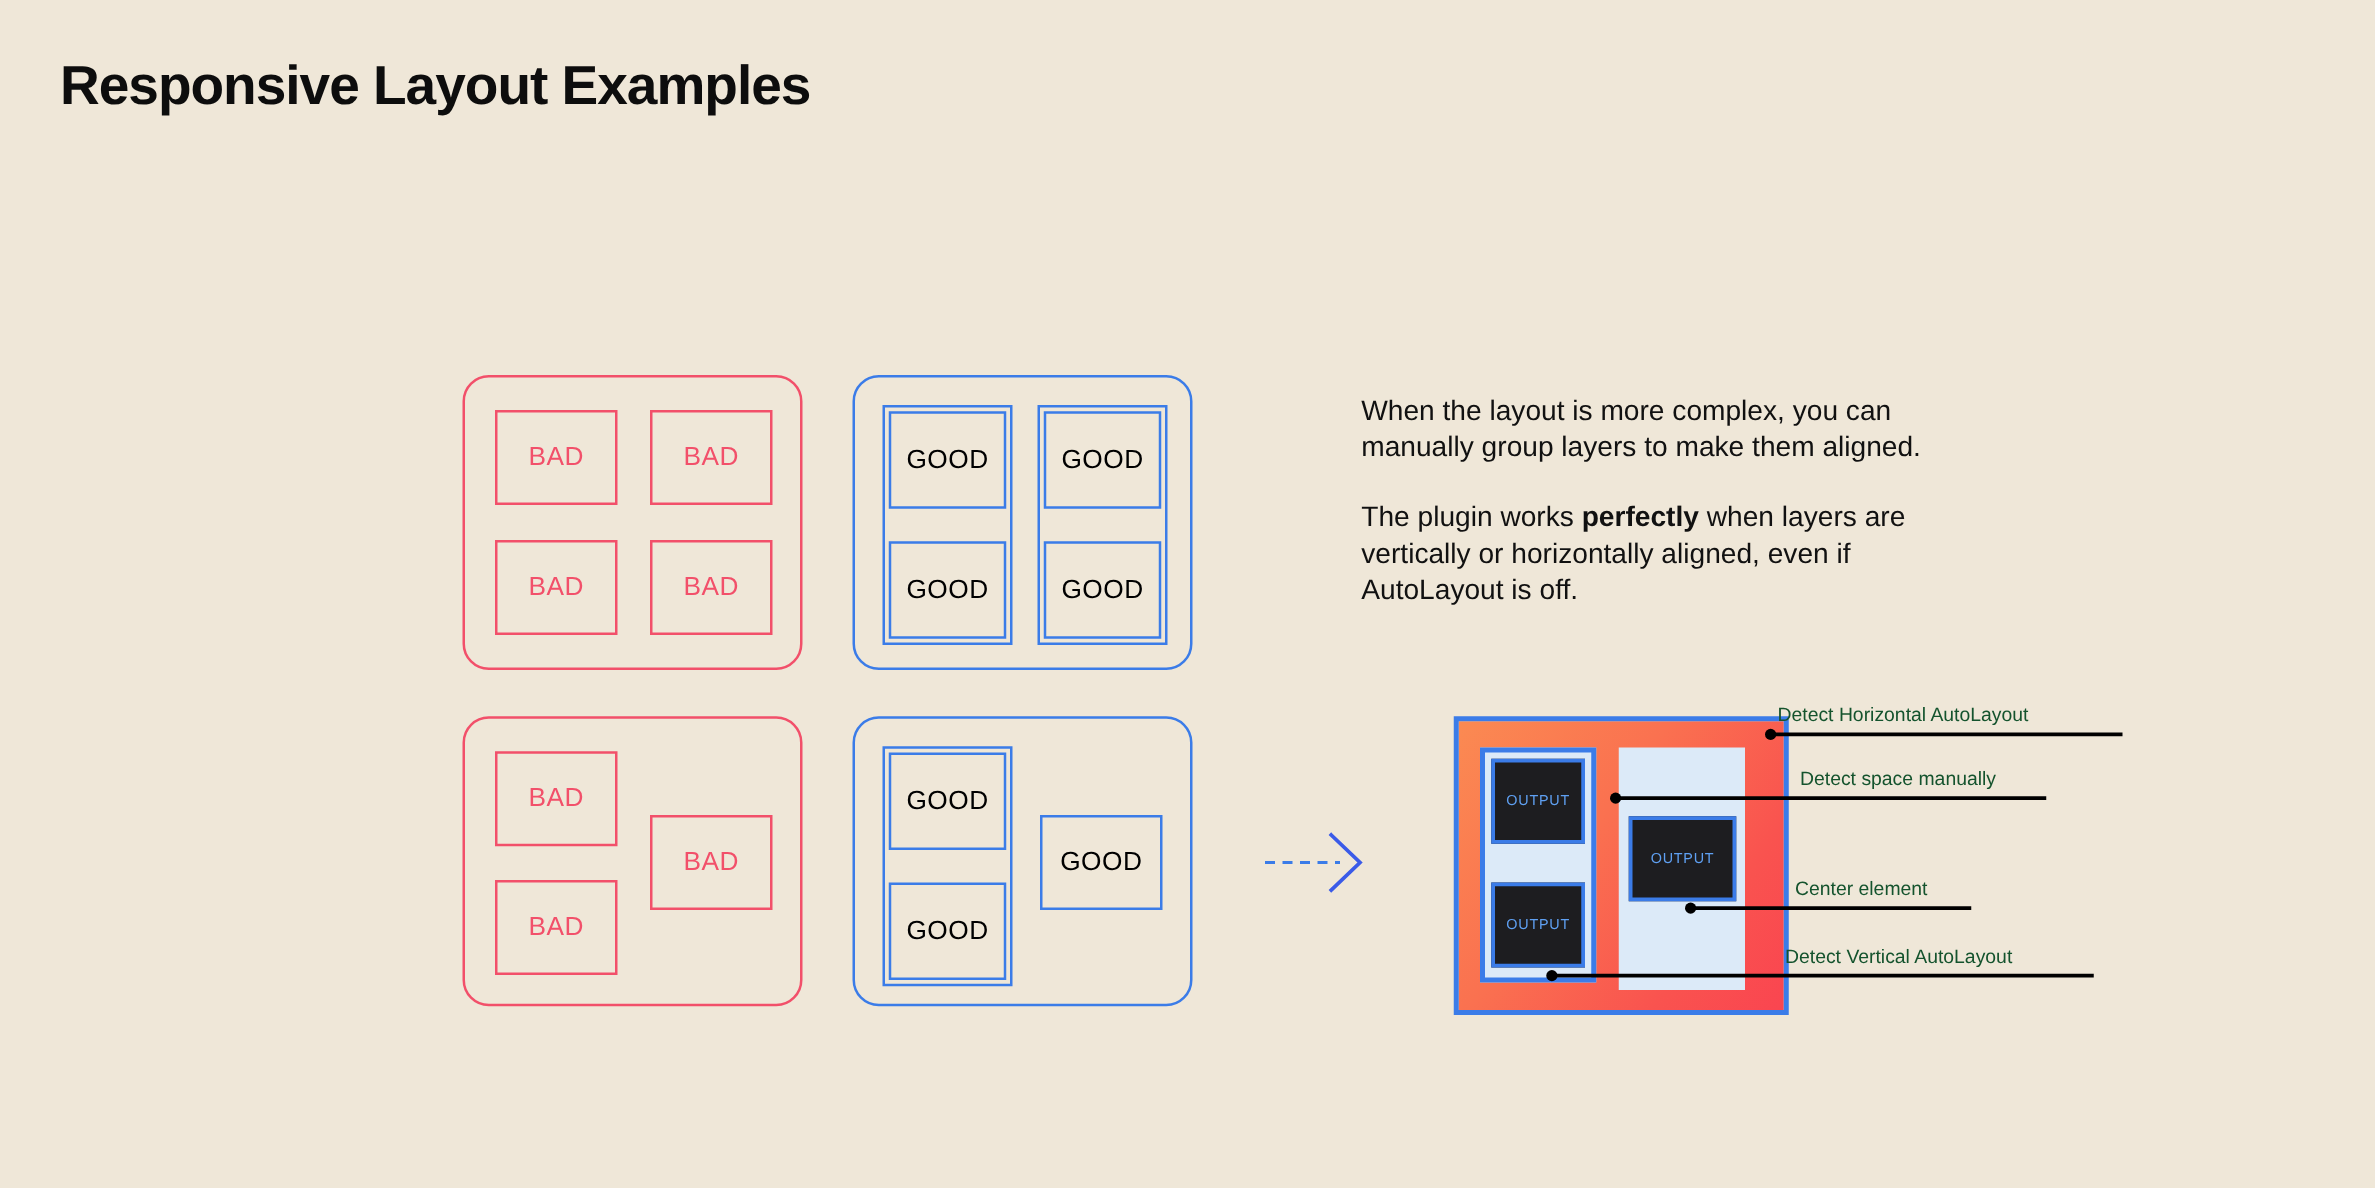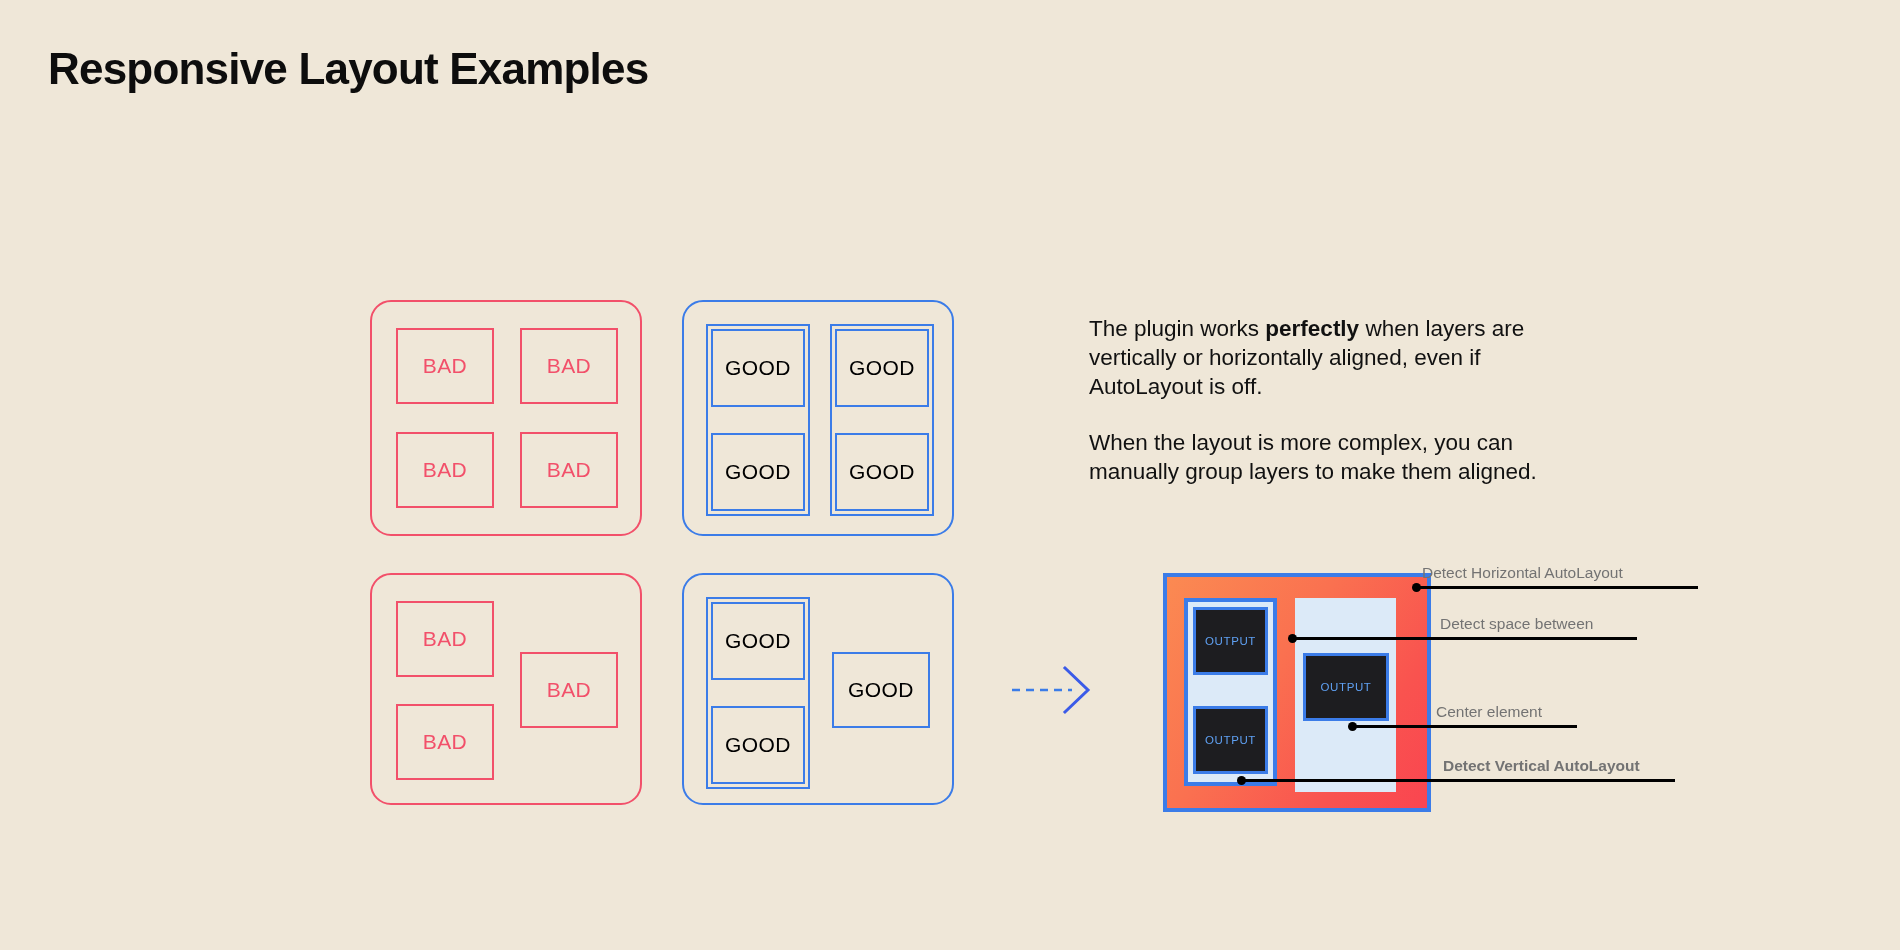--- a/index.html
+++ b/index.html
@@ -144,21 +144,21 @@
   .anno {
     position: absolute;
     height: 0;
   }
   .anno-label {
     position: absolute;
     bottom: 4px;
     left: 6px;
     font-size: 15.5px;
     white-space: nowrap;
-    color: #737373;
+    color: #14532d;
   }
   .anno-line {
     position: absolute;
     left: 0;
     top: 0;
     height: 3px;
     background: #000000;
   }
   .anno-dot {
     position: absolute;
@@ -205,22 +205,22 @@
 
   <div class="panel good" style="left:682px; top:573px; width:272px; height:232px;">
     <div class="group" style="left:22px; top:22px; width:104px; height:192px;">
       <div class="cell good" style="left:3px; top:3px; width:94px; height:78px;">GOOD</div>
       <div class="cell good" style="left:3px; top:107px; width:94px; height:78px;">GOOD</div>
     </div>
     <div class="cell good" style="left:148px; top:77px; width:98px; height:76px;">GOOD</div>
   </div>
 
   <div class="copy" style="left:1089px; top:314px;">
+    <p>When the layout is more complex, you can manually group layers to make them aligned.</p>
     <p><span>The plugin works </span><b>perfectly</b><span> when layers are vertically or horizontally aligned, even if AutoLayout is off.</span></p>
-    <p>When the layout is more complex, you can manually group layers to make them aligned.</p>
   </div>
 
   <div class="arrow-wrap">
     <svg width="90" height="60" viewBox="0 0 90 60" fill="none" aria-hidden="true">
       <line x1="2" y1="30" x2="62" y2="30" stroke="#3B7CE8" stroke-width="2.5" stroke-dasharray="8 6"></line>
       <polyline points="55,8 78,30 55,52" stroke="#3B5BE8" stroke-width="3" fill="none" stroke-linecap="square"></polyline>
     </svg>
   </div>
 
   <div class="frame">
@@ -239,28 +239,28 @@
 
   <div class="anno" style="left:1416px; top:586px; width:282px;">
     <div class="anno-dot"></div>
     <div class="anno-line" style="width:282px;"></div>
     <div class="anno-label">Detect Horizontal AutoLayout</div>
   </div>
 
   <div class="anno" style="left:1292px; top:637px; width:345px;">
     <div class="anno-dot"></div>
     <div class="anno-line" style="width:345px;"></div>
-    <div class="anno-label" style="left:148px;">Detect space between</div>
+    <div class="anno-label" style="left:148px;">Detect space manually</div>
   </div>
 
   <div class="anno" style="left:1352px; top:725px; width:225px;">
     <div class="anno-dot"></div>
     <div class="anno-line" style="width:225px;"></div>
     <div class="anno-label" style="left:84px;text-align:right;">Center element</div>
   </div>
 
   <div class="anno" style="left:1241px; top:779px; width:434px;">
     <div class="anno-dot"></div>
     <div class="anno-line" style="width:434px;"></div>
-    <div class="anno-label" style="left:202px;font-weight:bold;">Detect Vertical AutoLayout</div>
+    <div class="anno-label" style="left:187px;">Detect Vertical AutoLayout</div>
   </div>
 
 </div>
 
 </body></html>

